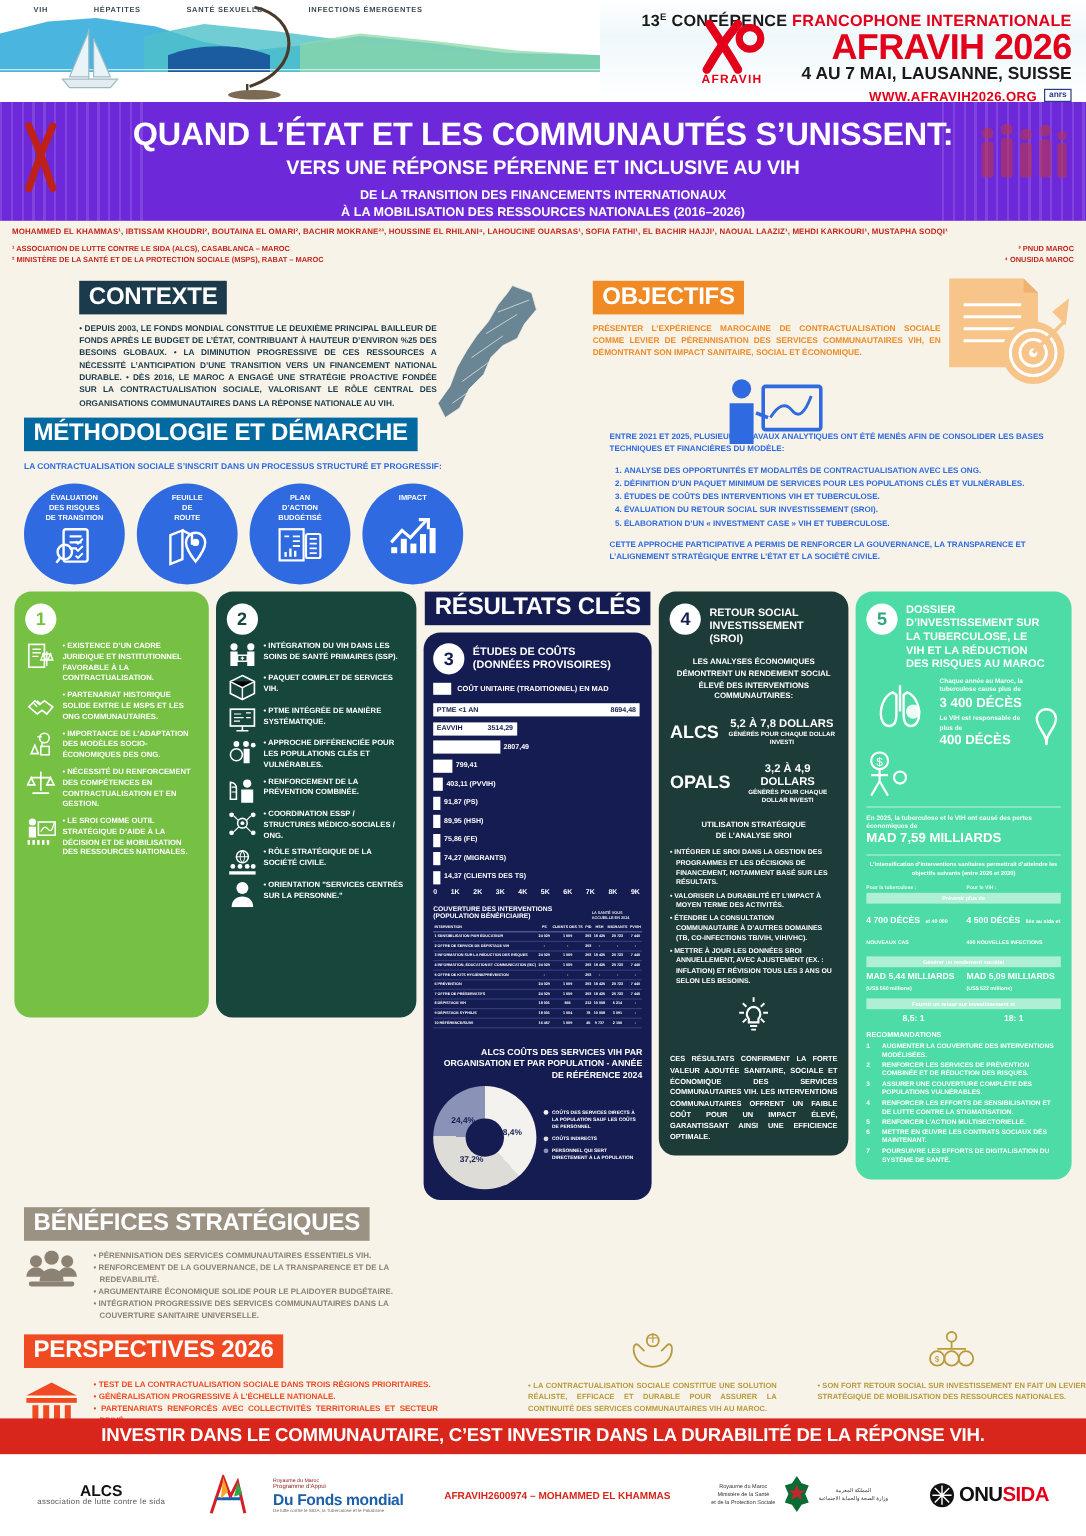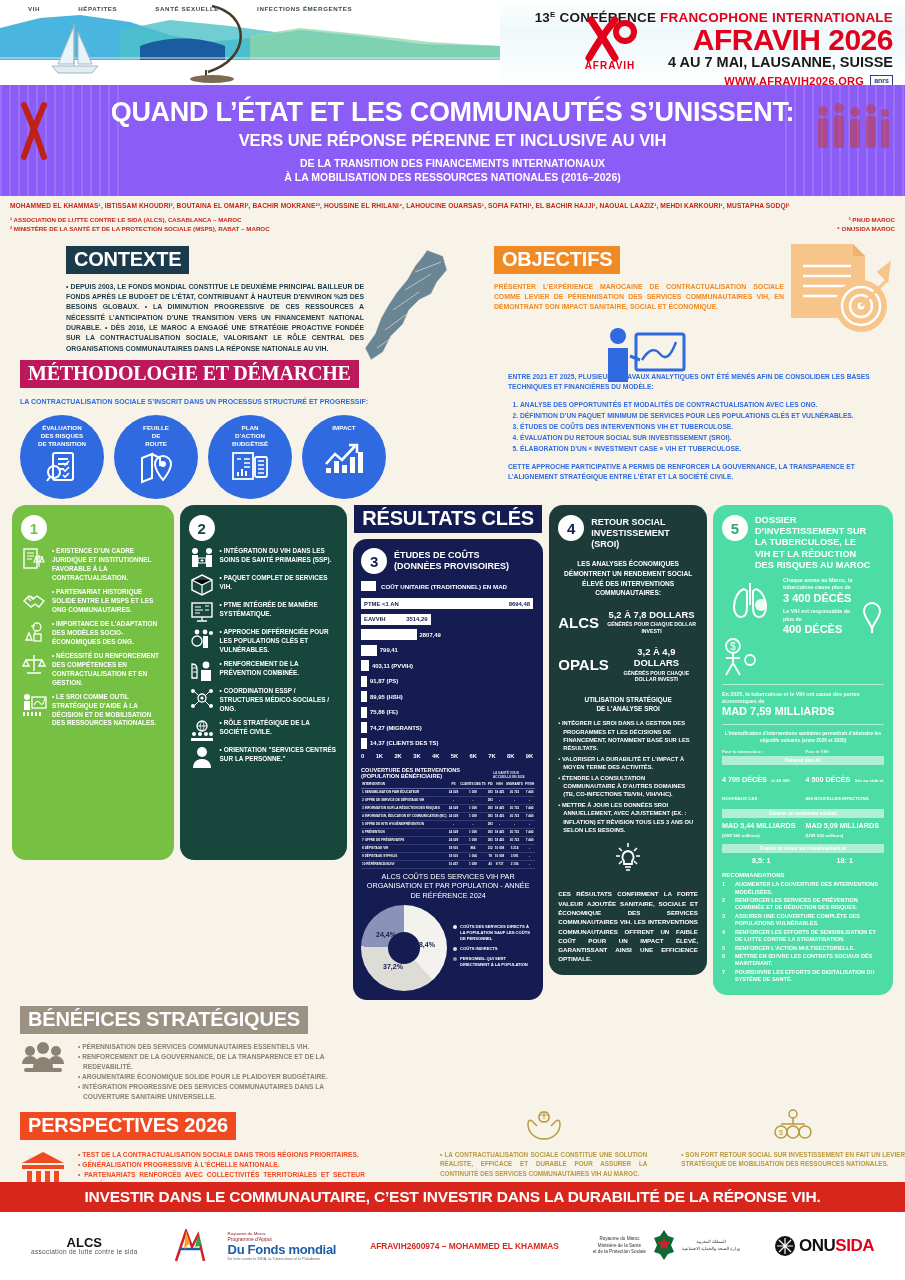--- a/index.html
+++ b/index.html
@@ -24,21 +24,21 @@
   .conf-line1 b { color: #1a1a1a; }
   .conf-line1 sup { font-size: 8px; }
   .conf-title { font-size: 30px; font-weight: bold; color: #e2001a; line-height: .95; letter-spacing: -.5px; margin-top: 1px; }
   .conf-date { font-size: 14.5px; font-weight: bold; color: #1a1a1a; line-height: 1.1; margin-top: 1px;}
   .conf-url { font-size: 11px; font-weight: bold; color: #e2001a; letter-spacing: .3px; margin-top: 2px; display:inline-block;}
   .anrs-logo { display:inline-block; vertical-align: middle; margin-left: 6px; border:1px solid #2b3a8c; font-size:7px; color:#2b3a8c; padding:1px 3px; font-weight:bold;}
   .ribbon-logo { position: absolute; left: 60px; top: 16px; width: 100px; text-align:center;}
   .ribbon-logo .rtext { font-size: 10px; font-weight: bold; color:#e2001a; letter-spacing:1px; margin-top:-6px;}
 
   
-  .titleblock { background: #8b5cf6; color: #fff; padding: 14px 20px 12px; text-align: center; position: relative; overflow:hidden; }
+  .titleblock { background: #6d28d9; color: #fff; padding: 14px 20px 0; text-align: center; position: relative; overflow:hidden; }
   .titleblock::before, .titleblock::after {
     content:""; position:absolute; top:0; bottom:0; width:120px; opacity:.13;
     background: repeating-linear-gradient(90deg,#fff 0 2px,transparent 2px 9px);
   }
   .titleblock::before { left:0; }
   .titleblock::after { right:0; }
   .t1 { font-size: 27px; font-weight: bold; letter-spacing: -.3px; line-height:1; }
   .t2 { font-size: 16.5px; font-weight: bold; margin-top: 5px; letter-spacing:-.1px;}
   .t3 { font-size: 10.5px; font-weight: bold; margin-top: 6px; line-height: 1.35; }
   .ribbon-deco { position:absolute; left: 18px; top: 16px; font-size: 40px; color:#b91d14; z-index:1;}
@@ -48,21 +48,21 @@
   .authors { background:#f7f3e8; padding: 6px 10px 4px; }
   .auth-names { font-size: 6.6px; font-weight: bold; color: #c4271e; letter-spacing: .1px; line-height:1.3;}
   .auth-aff { display:flex; justify-content: space-between; margin-top: 4px; }
   .auth-aff div { font-size: 6.2px; font-weight: bold; color:#c4271e; line-height: 1.5;}
   .auth-aff .right { text-align:right; }
 
   
   .hd { display:inline-block; color:#fff; font-weight:bold; padding: 2px 8px 3px; font-size: 20px; letter-spacing:-.2px;}
   .hd.dark { background:#1b3a4b; }
   .hd.orange { background:#f08a24; }
-  .hd.blue { background:#be185d;font-family:Liberation Serif, serif; }
+  .hd.blue { background:#0369a1; }
   .hd.gray { background:#9b9284; }
   .hd.red { background:#f04a23; }
   .hd.navy { background:#141c52; }
   .body-txt { font-size: 6.9px; font-weight: bold; line-height: 1.5; text-align: justify; }
 
   .row { display:flex;padding-left:44px; }
   .ctx { width: 460px; padding: 8px 14px 0 22px; }
   .ctx .body-txt { color:#1b3a4b; margin-top: 8px;}
   .obj { width: 445px; padding: 8px 14px 0 12px; position:relative;}
   .obj .body-txt { color:#f08a24; margin-top: 8px; width: 290px;}
@@ -113,21 +113,21 @@
   .bar { background:#fff; height: 11px; display:flex; align-items:center; justify-content:space-between; padding: 0 3px;}
   .bar .blbl { font-size:5.9px; font-weight:bold; color:#141c52; white-space:nowrap;}
   .bar-out { font-size:5.9px; font-weight:bold; color:#fff; margin-left:3px; white-space:nowrap;}
   .axis { display:flex; justify-content:space-between; font-size:5.8px; font-weight:bold; margin-top:3px; padding-right:2px;}
   .tbl-title { font-size:5.6px; font-weight:bold; margin-top:8px; display:flex; justify-content:space-between; align-items:flex-end;}
   .tbl-title small { font-size:3.2px; font-weight:bold; opacity:.85;}
   table.cov { width:100%; border-collapse:collapse; margin-top:2px;}
   table.cov th { font-size:3.1px; font-weight:bold; padding:1.6px 1px; border-bottom:.4px solid #5b65a8; text-align:center;}
   table.cov td { font-size:3.1px; font-weight:bold; padding:1.5px 1px; border-bottom:.3px solid #333c7a; text-align:center;}
   table.cov td.lft { text-align:left; }
-  .donut-title { font-size:7.3px; font-weight:normal; text-align:center; margin-top:3px; line-height:1.3;}
+  .donut-title { font-size:7.3px; font-weight:bold; text-align:right; margin-top:15px; line-height:1.3;}
   .donut-wrap { display:flex; align-items:center; gap:6px; margin-top:5px;}
   .donut { width:86px; height:86px; border-radius:50%; position:relative; flex:none;
     background: conic-gradient(#f3f2ee 0% 38.4%, #dedcd6 38.4% 75.6%, #8b92b8 75.6% 100%); }
   .donut .hole { position:absolute; left:27px; top:27px; width:32px; height:32px; border-radius:50%; background:#141c52;}
   .dlbl { position:absolute; font-size:7px; font-weight:bold; color:#141c52;}
   .dleg { font-size:4.1px; font-weight:bold; line-height:1.45;}
   .dleg div { display:flex; gap:3px; margin-bottom:4px;}
   .dot { width:4px;height:4px;border-radius:50%; flex:none; margin-top:1px;}
 
   

